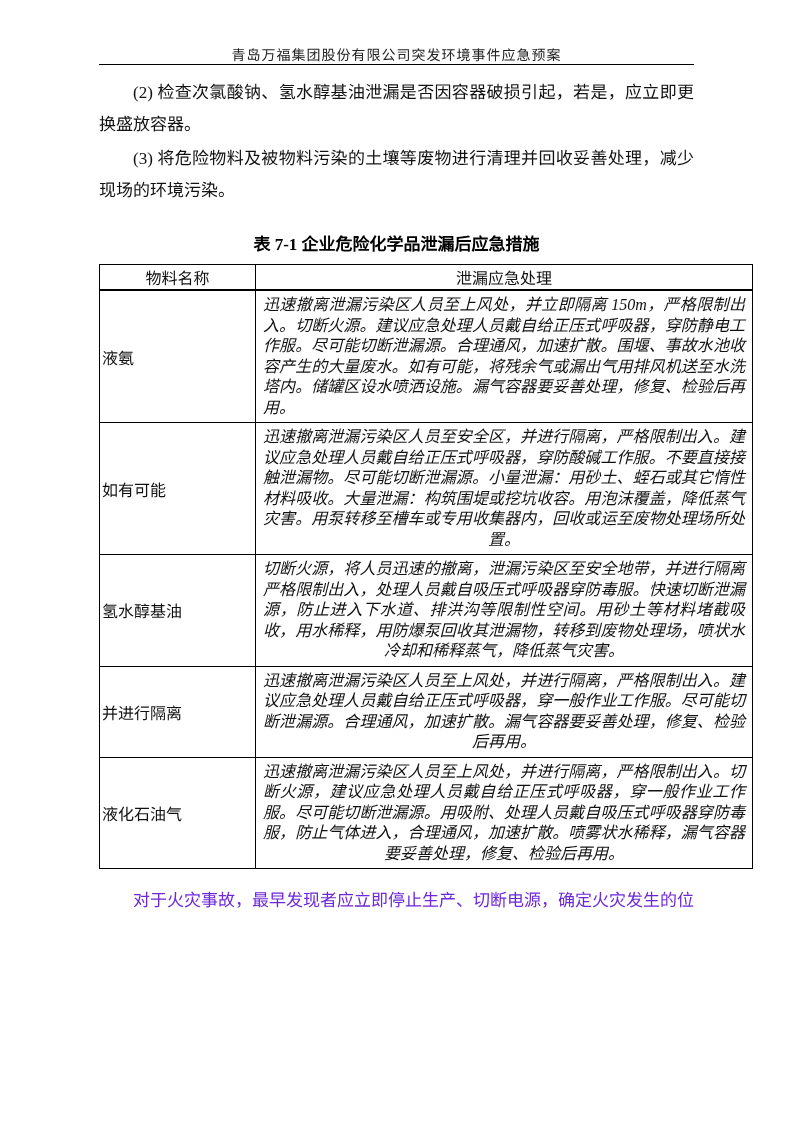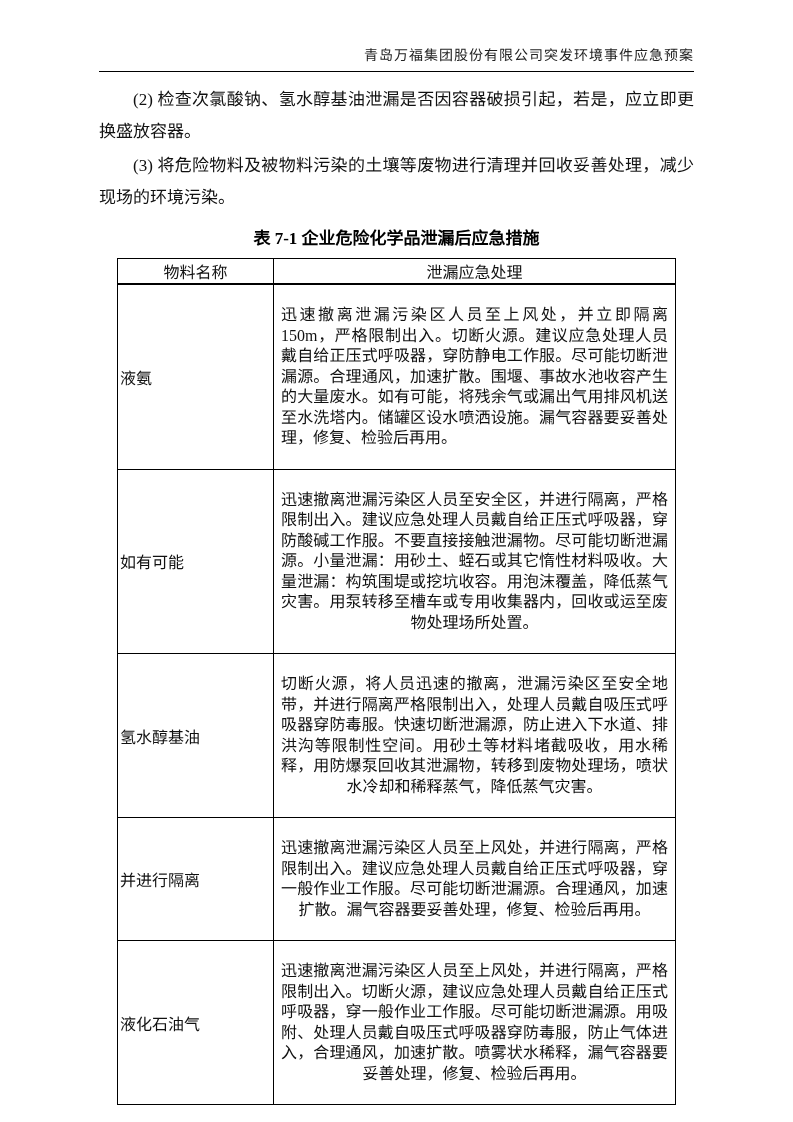--- a/index.html
+++ b/index.html
@@ -16,50 +16,50 @@
     overflow: hidden;
   }
   .page {
     box-sizing: border-box;
     width: 793px;
     height: 1122px;
     padding: 44px 99px 0 99px;
   }
   
   .doc-header {
-    text-align: right;
+    text-align: center;
     font-size: 14px;
     letter-spacing: 1px;
     color: #222;
-    padding-bottom: 7px;
+    padding-bottom: 0;
     border-bottom: 1.5px solid #000;
   }
   
   .body-para {
     font-size: 17px;
     line-height: 32px;
     text-align: justify;
     text-indent: 2em;
     margin: 0;
     margin-top: 2px;
     color: #111;
   }
   .body-para.first { margin-top: 12px; }
   
   .table-title {
-    margin-top: 10px;
+    margin-top: 23px;
     text-align: center;
     font-size: 17px;
     font-weight: bold;
     color: #000;
   }
   
   table.hazmat {
     border-collapse: collapse;
-    width: 559px;
+    width: 654px;
     margin: 9px auto 16px auto;
     table-layout: fixed;
   }
   table.hazmat th, table.hazmat td {
     border: 1px solid #000;
     font-weight: normal;
     font-size: 16px;
     color: #111;
   }
   table.hazmat { border: 1.5px solid #000; }
@@ -71,24 +71,25 @@
     padding: 0;
   }
   table.hazmat col.c-material { width: 156px; }
   table.hazmat td.material-cell {
     text-align: left;
     vertical-align: middle;
     padding: 2px;
   }
   table.hazmat td.response-cell {
     line-height: 20.5px;
-    padding: 20px 7px;
+    padding: 4px 7px;
     text-align: justify;
     text-align-last: center;
     vertical-align: middle;
+    font-style: italic;
   }
   table.hazmat tr.last-left td.response-cell {
     text-align-last: left;
   }
   
   .section-heading {
     margin-top: 8px;
     font-size: 17px;
     font-weight: bold;
     color: #000;

